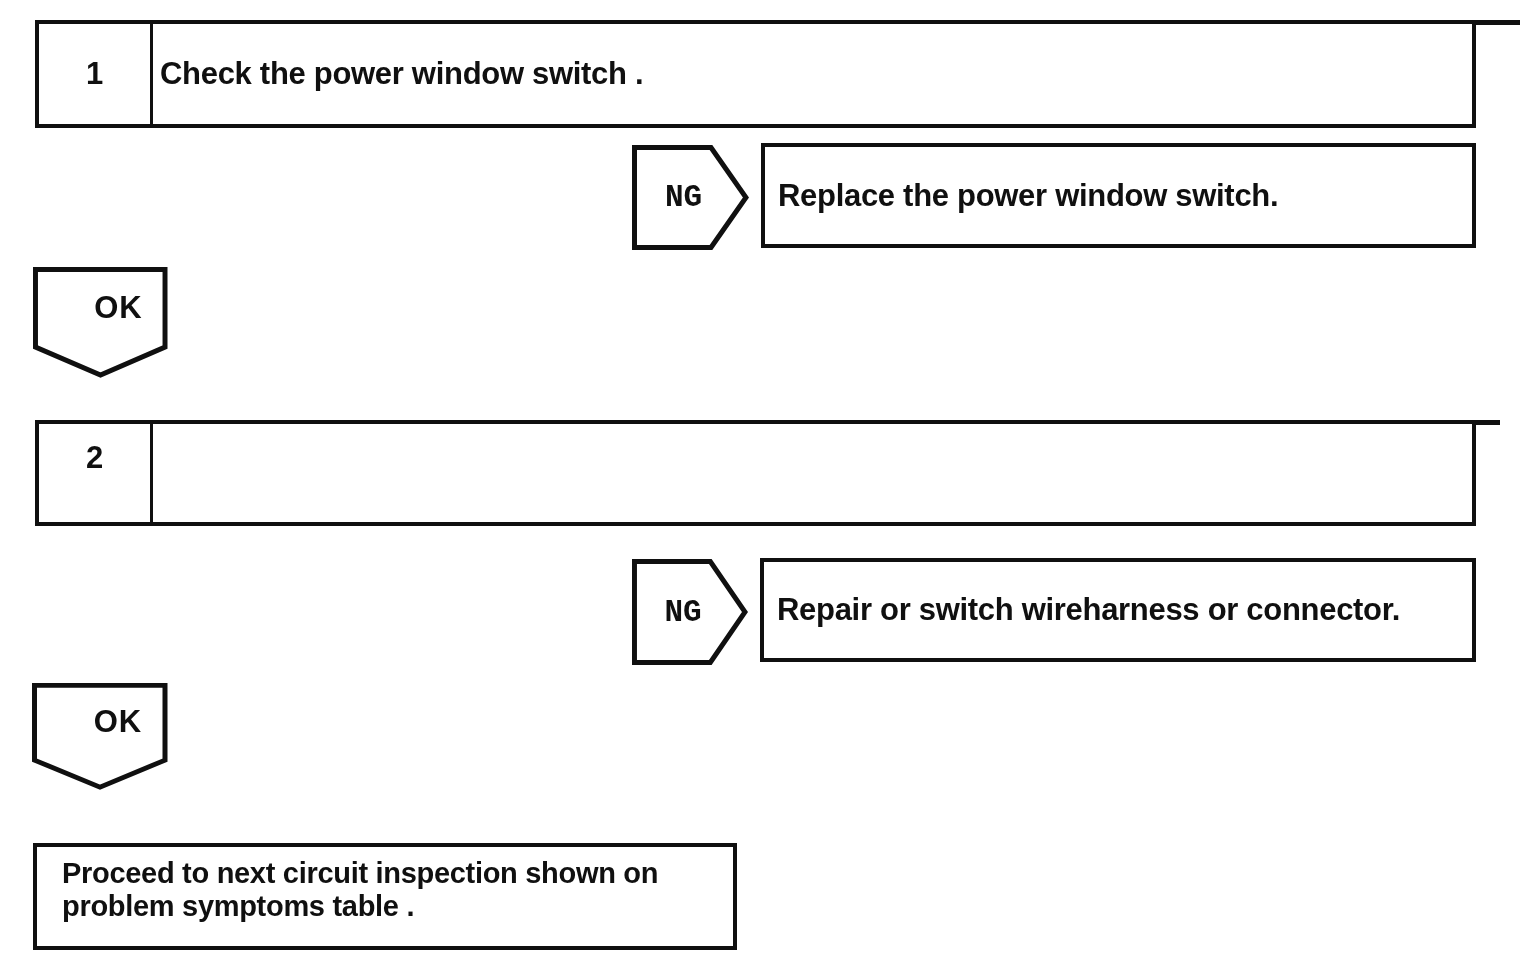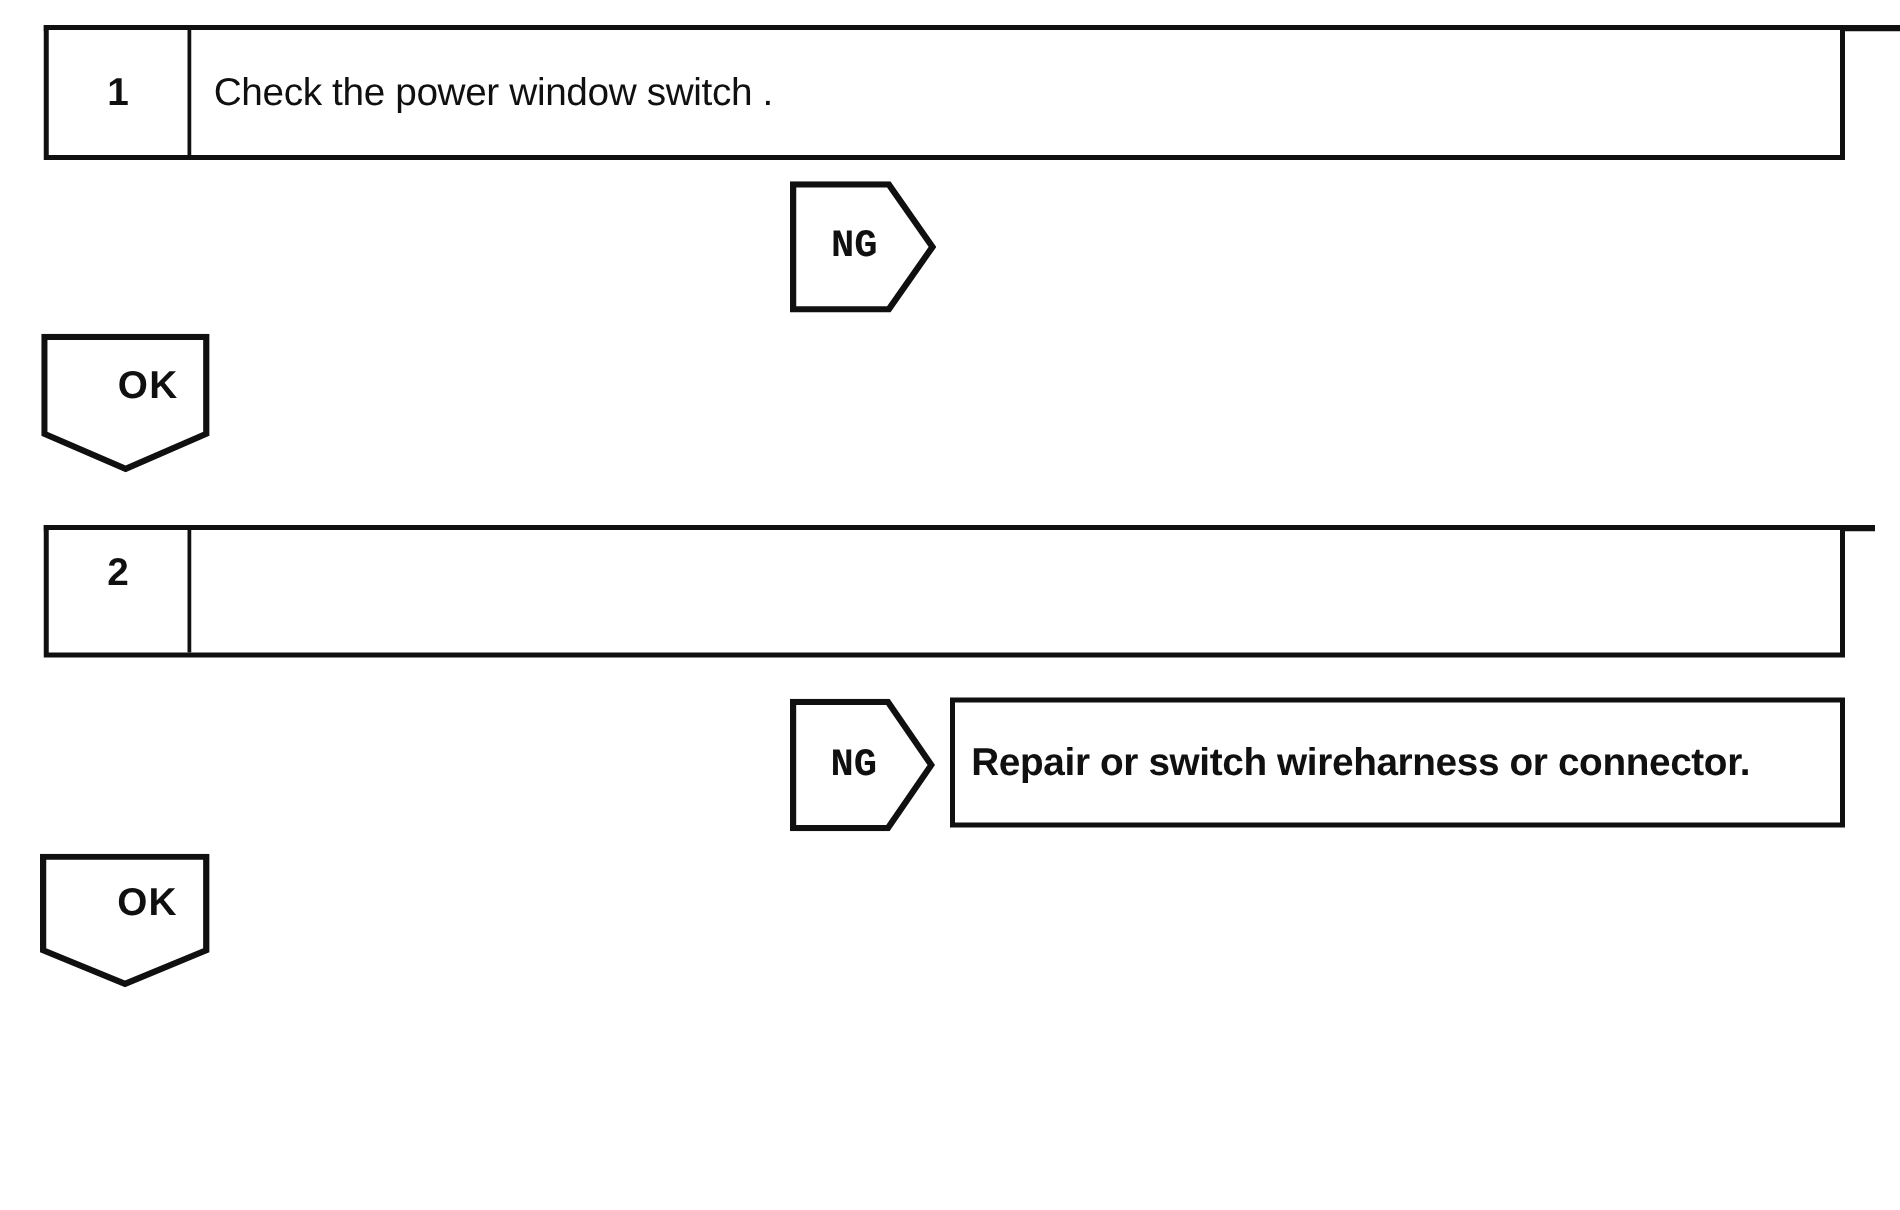--- a/index.html
+++ b/index.html
@@ -30,22 +30,22 @@
     display: flex;
     align-items: center;
     justify-content: center;
     font-weight: bold;
     font-size: 31px;
   }
   .step-text {
     flex: 1;
     display: flex;
     align-items: center;
-    padding-left: 18px;
-    font-weight: normal;
+    padding-left: 7px;
+    font-weight: bold;
     font-size: 31px;
     letter-spacing: -0.3px;
     white-space: nowrap;
   }
   .step-box.lift .num-cell,
   .step-box.lift .step-text {
     padding-bottom: 30px;
   }
   .action-box {
     position: absolute;
@@ -121,20 +121,23 @@
     </div>
     <div class="step-text">Check the power window switch .</div>
   </div>
 
   <div class="badge-wrap" style="left:632px; top:145px; width:117px; height:105px;">
     <svg viewBox="0 0 117 105" preserveAspectRatio="none">
       <polygon points="2.5,2.5 79,2.5 114,52.5 79,102.5 2.5,102.5" fill="#ffffff" stroke="#101010" stroke-width="5"></polygon>
     </svg>
     <span class="ng-label">NG</span>
   </div>
+  <div class="action-box" style="left:761px; top:143px; width:715px; height:105px;">
+    <span>Replace the power window switch.</span>
+  </div>
 
   <div class="badge-wrap" style="left:33px; top:267px; width:135px; height:111px;">
     <svg viewBox="0 0 136 111" preserveAspectRatio="none">
       <polygon points="2.5,2.5 133,2.5 133,80 68,108 2.5,80" fill="#ffffff" stroke="#101010" stroke-width="5"></polygon>
     </svg>
     <span class="ok-label">OK</span>
   </div>
 
   <div class="bleed-line" style="left:35px; top:420px; width:1465px;"></div>
 
@@ -154,14 +157,18 @@
     <span>Repair or switch wireharness or connector.</span>
   </div>
 
   <div class="badge-wrap" style="left:32px; top:683px; width:136px; height:107px;">
     <svg viewBox="0 0 136 111" preserveAspectRatio="none">
       <polygon points="2.5,2.5 133,2.5 133,80 68,108 2.5,80" fill="#ffffff" stroke="#101010" stroke-width="5"></polygon>
     </svg>
     <span class="ok-label">OK</span>
   </div>
 
+  <div class="terminal-box" style="left:33px; top:843px; width:704px; height:107px;">
+    <div>Proceed to next circuit inspection shown on</div>
+    <div>problem symptoms table .</div>
+  </div>
 
 </div>
 
 </body></html>

